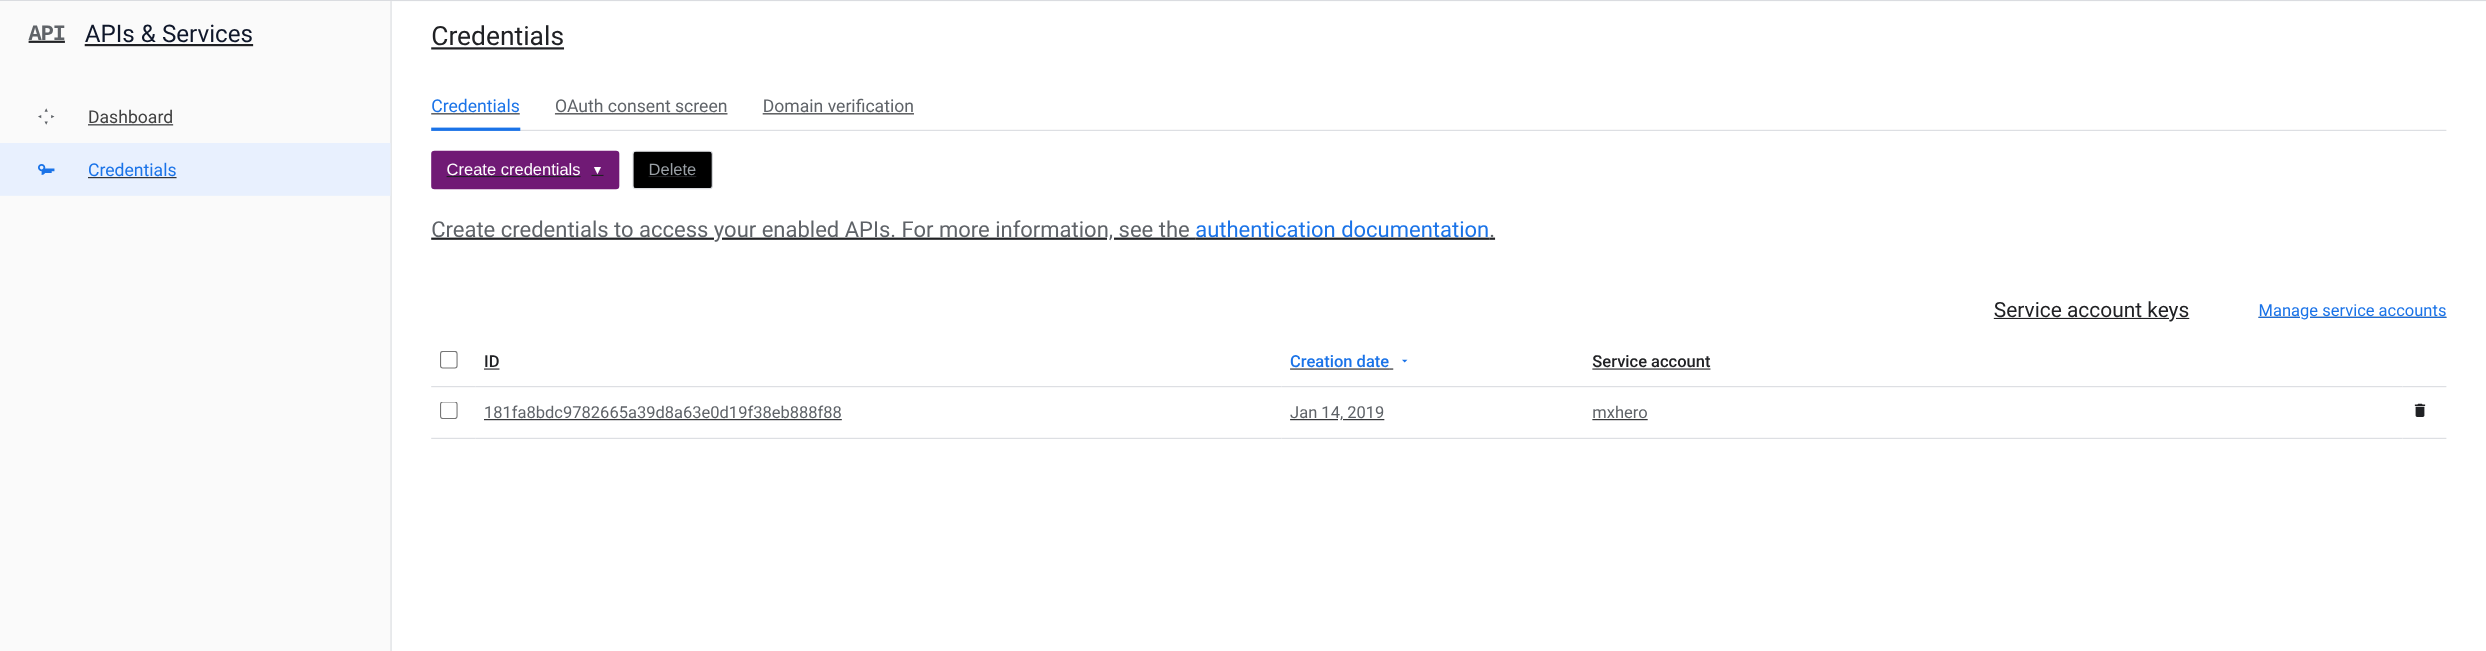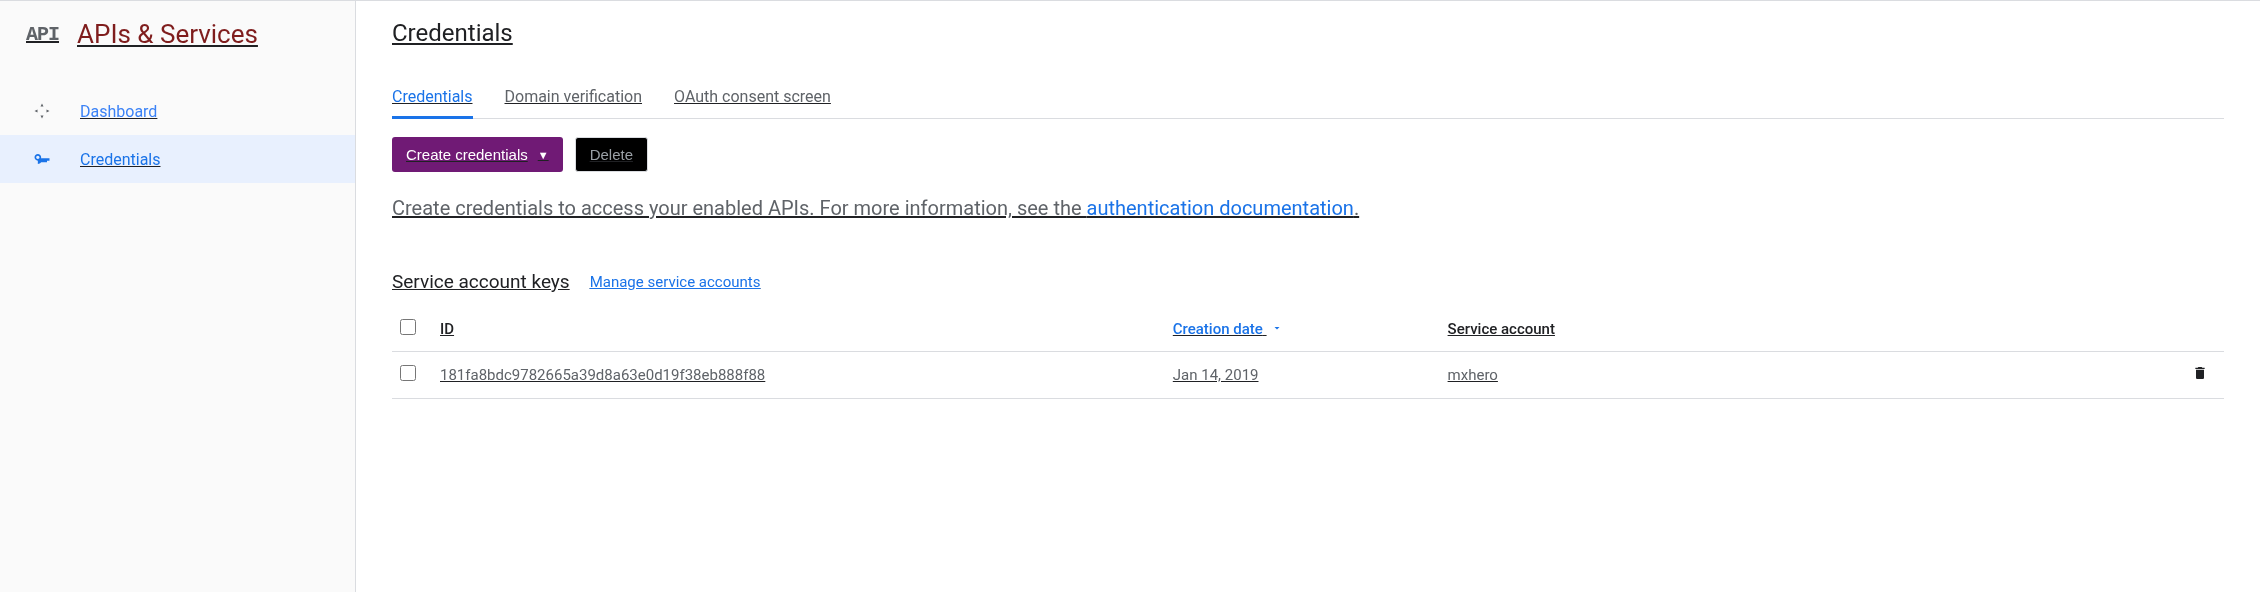--- a/index.html
+++ b/index.html
@@ -28,34 +28,34 @@
       gap: 18px;
     }
     .api-logo {
       font-family: 'Courier New', monospace;
       font-weight: bold;
       font-size: 20px;
       color: #5f6368;
       letter-spacing: -1px;
     }
     .sidebar-title {
-      font-size: 26px;
-      color: #7f1d1d;
+      font-size: 22px;
+      color: #0f172a;
       font-weight: 400;
     }
     .sidebar-nav {
       margin-top: 20px;
     }
     .sidebar-item {
       display: flex;
       align-items: center;
       padding: 14px 20px 14px 32px;
       gap: 28px;
       cursor: pointer;
-      color: #3b82f6;
+      color: #404040;
       font-size: 16px;
     }
     .sidebar-item.active {
       background: #e8f0fe;
       color: #1a73e8;
     }
     .sidebar-icon {
       width: 20px;
       height: 20px;
       display: flex;
@@ -125,23 +125,24 @@
       color: #5f6368;
       font-size: 20px;
       margin-bottom: 50px;
     }
     .info-text a {
       color: #1a73e8;
       text-decoration: none;
     }
     .section-header {
       display: flex;
-      justify-content: flex-start;
+      justify-content: flex-end;
       align-items: center;
       margin-bottom: 14px;
+      gap: 43px;
     }
     .section-title {
       font-size: 19px;
       font-weight: 400;
       color: #202124;
     }
     .manage-link {
       color: #1a73e8;
       text-decoration: underline;
       font-size: 15px;
@@ -218,22 +219,22 @@
         <span>Credentials</span>
       </div>
     </nav>
   </aside>
 
   <main class="main">
     <h1 class="page-title">Credentials</h1>
 
     <div class="tabs">
       <div class="tab active">Credentials</div>
+      <div class="tab">OAuth consent screen</div>
       <div class="tab">Domain verification</div>
-      <div class="tab">OAuth consent screen</div>
     </div>
 
     <div class="action-row">
       <button class="btn-primary">
         <span>Create credentials</span>
         <span class="arrow">▼</span>
       </button>
       <button class="btn-secondary">Delete</button>
     </div>
 

